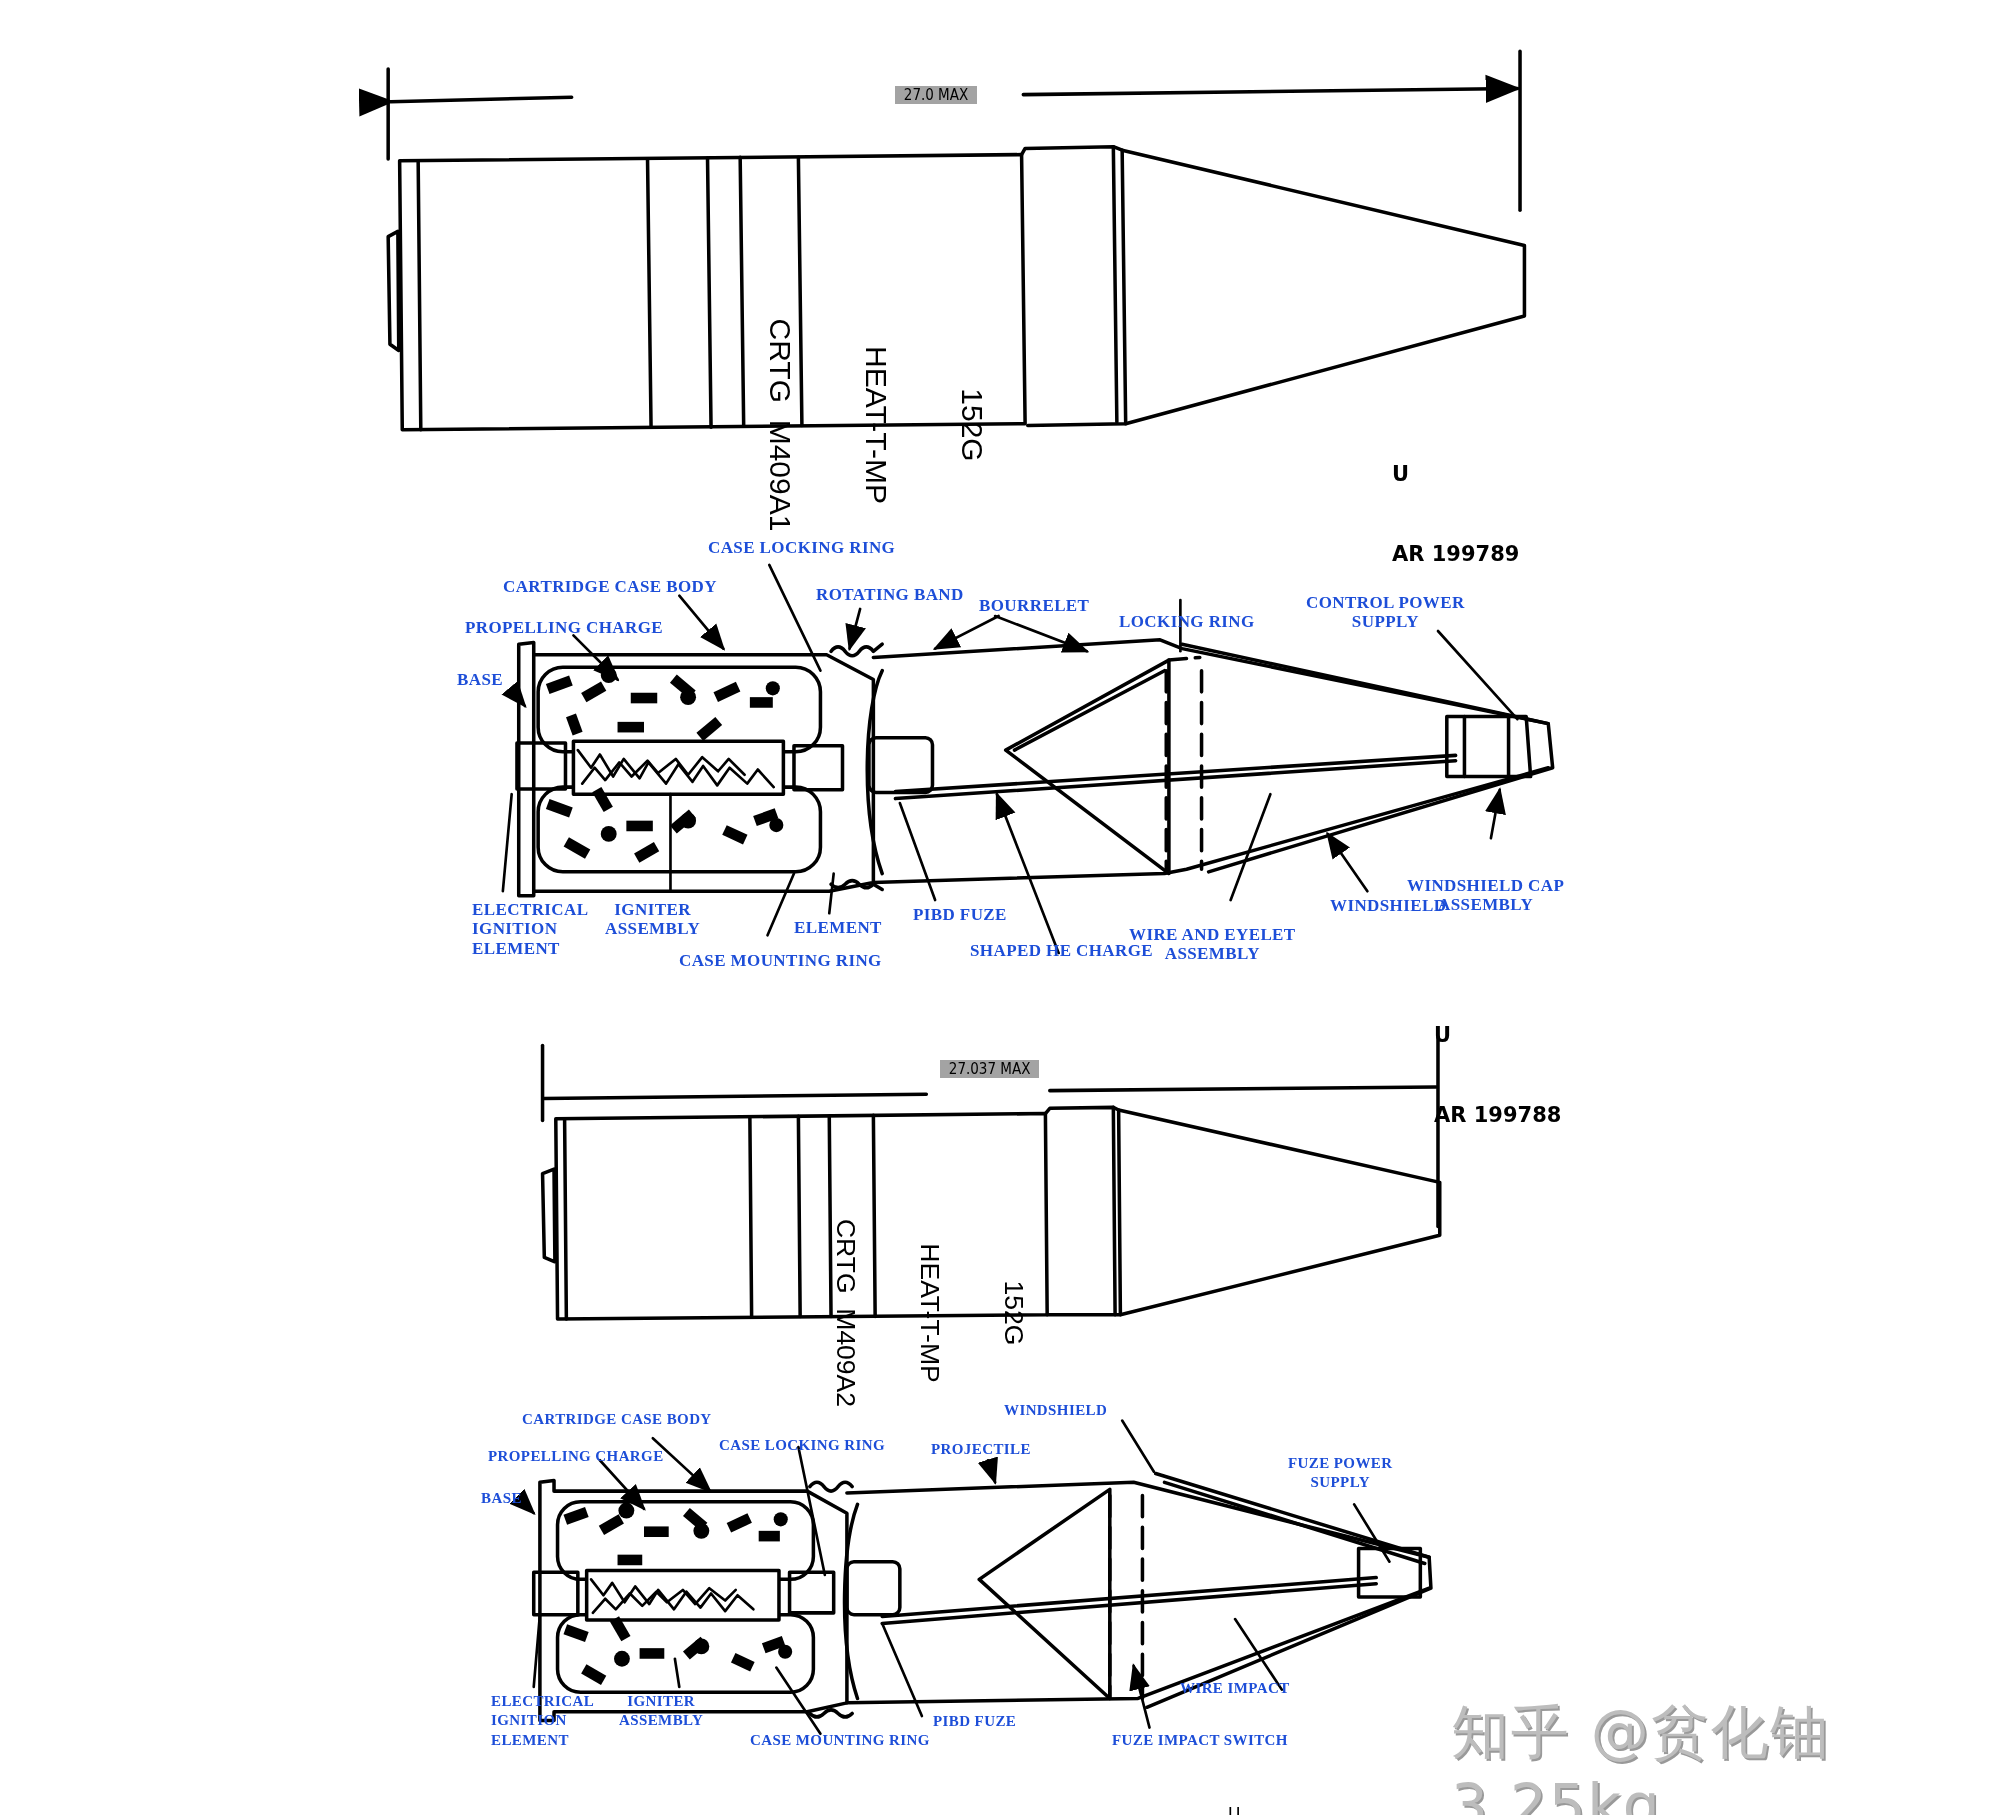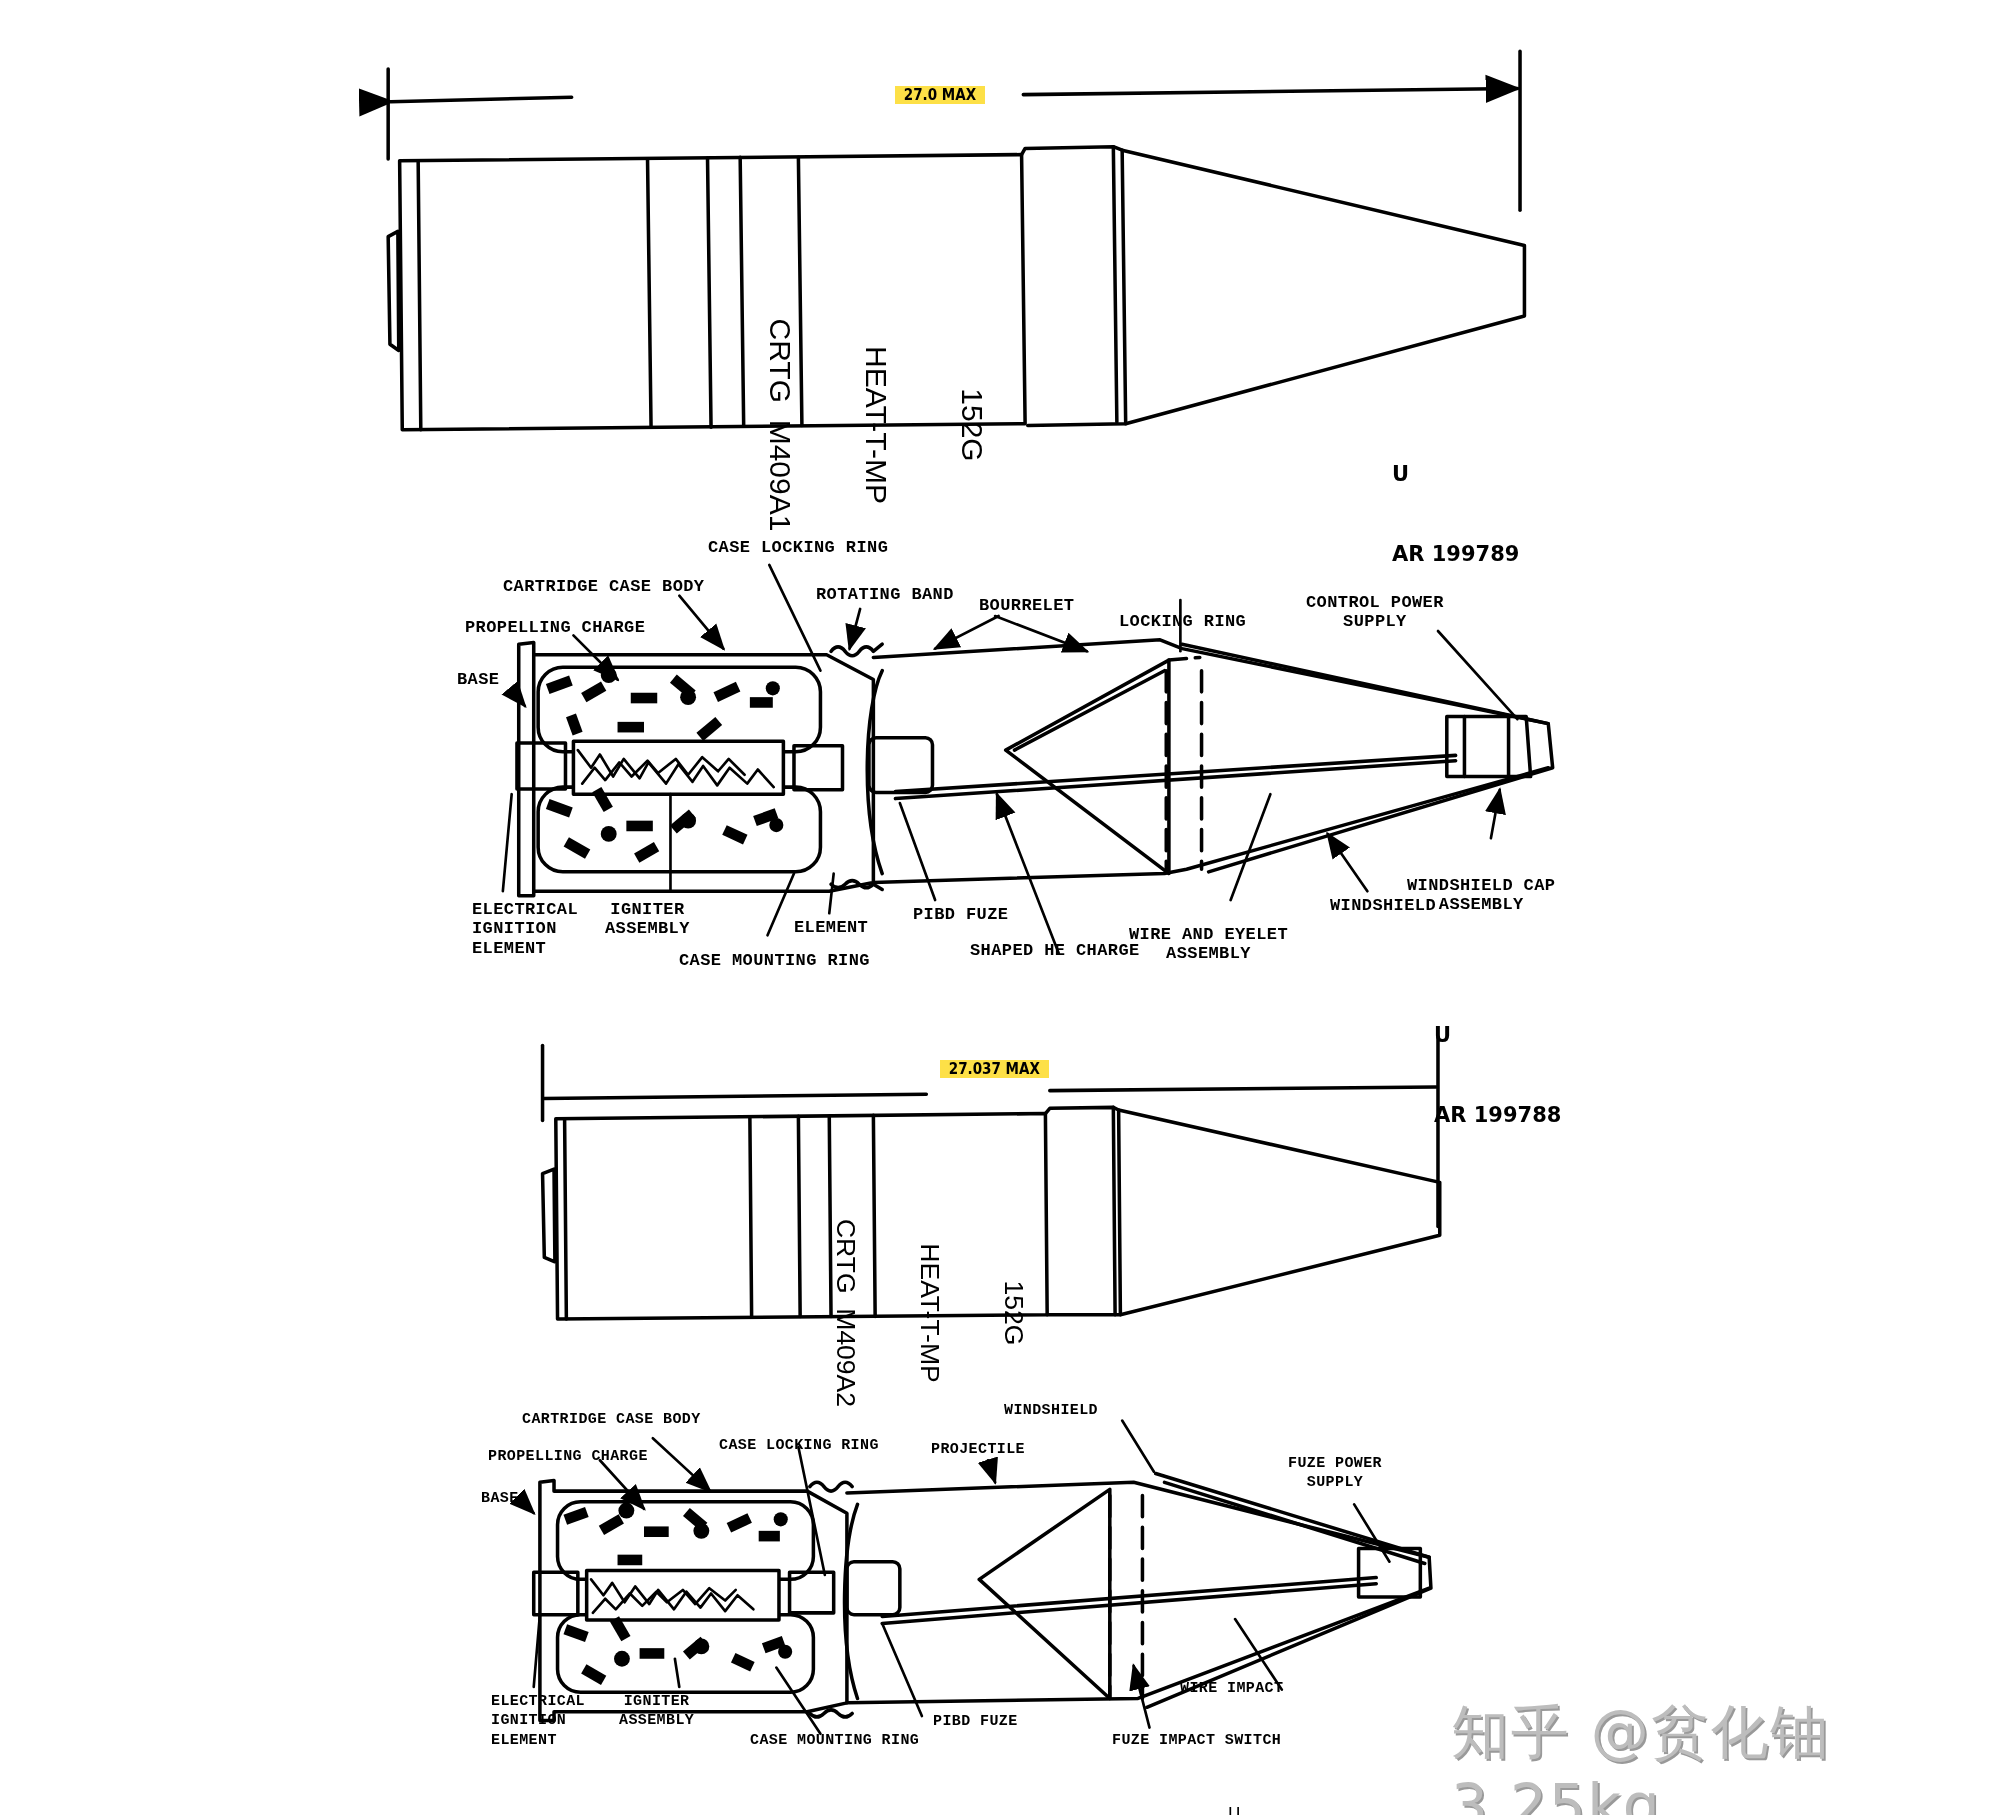--- a/index.html
+++ b/index.html
@@ -1,24 +1,24 @@
 <!DOCTYPE html>
 <html style="font-size:14px"><head>
 <meta charset="utf-8">
 <style>
   html,body{margin:0;padding:0;background:#ffffff;}
   body{width:2007px;height:1816px;position:relative;overflow:hidden;
        font-family:"Liberation Sans","DejaVu Sans",sans-serif;color:#000;}
   svg.art{position:absolute;left:0;top:0;width:2007px;height:1816px;}
-  .lbl{position:absolute;font-family:Liberation Mono, monospace;
+  .lbl{position:absolute;font-family:Liberation Serif, serif;
        font-weight:bold;font-size:17px;line-height:19.4px;letter-spacing:0.4px;
-       white-space:pre;color:#000000;}
+       white-space:pre;color:#1d4ed8;}
   .lbl.c{text-align:center;}
   .dim{position:absolute;font-family:"DejaVu Sans Condensed","DejaVu Sans",sans-serif;
-       font-weight:bold;font-size:15px;background:#fde047;padding:0 8.8px;}
+       font-weight:normal;font-size:15px;background:#a3a3a3;padding:0 8.8px;}
   .ref{position:absolute;font-family:"DejaVu Sans",sans-serif;font-weight:bold;
        font-size:21px;line-height:26.5px;white-space:pre;}
   .ref.small{font-size:17px;line-height:23px;font-weight:normal;}
   .stencil{position:absolute;font-family:"Liberation Sans",sans-serif;
        font-size:30px;line-height:32px;text-align:center;white-space:pre;
        transform:rotate(90deg);transform-origin:center center;}
   .watermark{position:absolute;font-family:"DejaVu Sans",sans-serif;
        font-size:58px;color:#bdbdbd;text-shadow:1.8px 1.8px 0 #999;letter-spacing:1.8px;margin-left:39px;}
 </style>
 </head>

